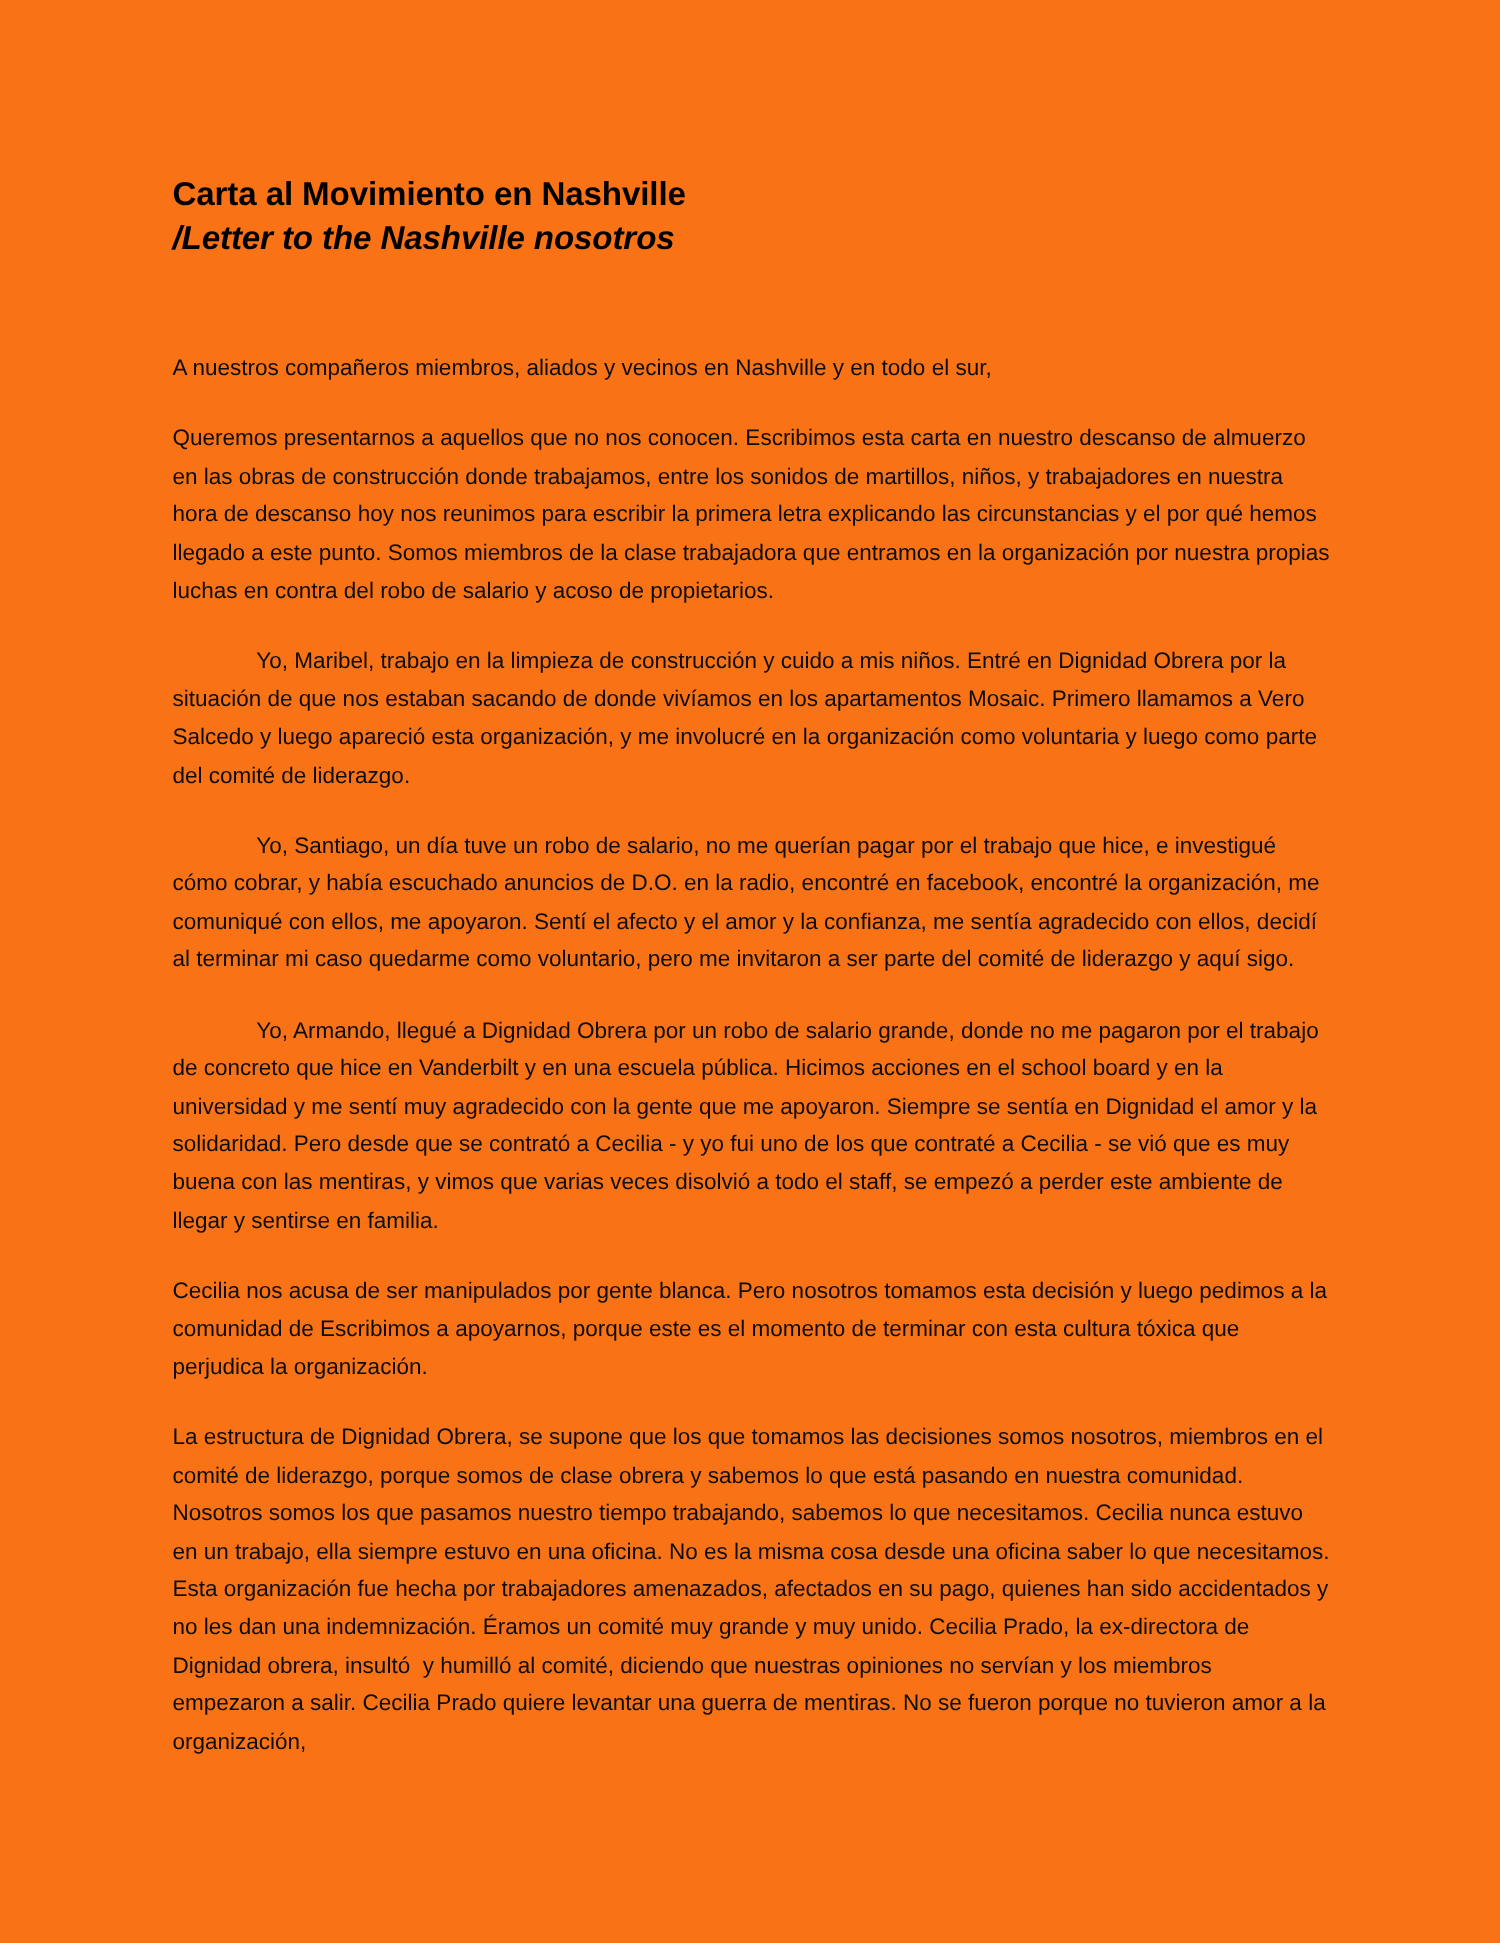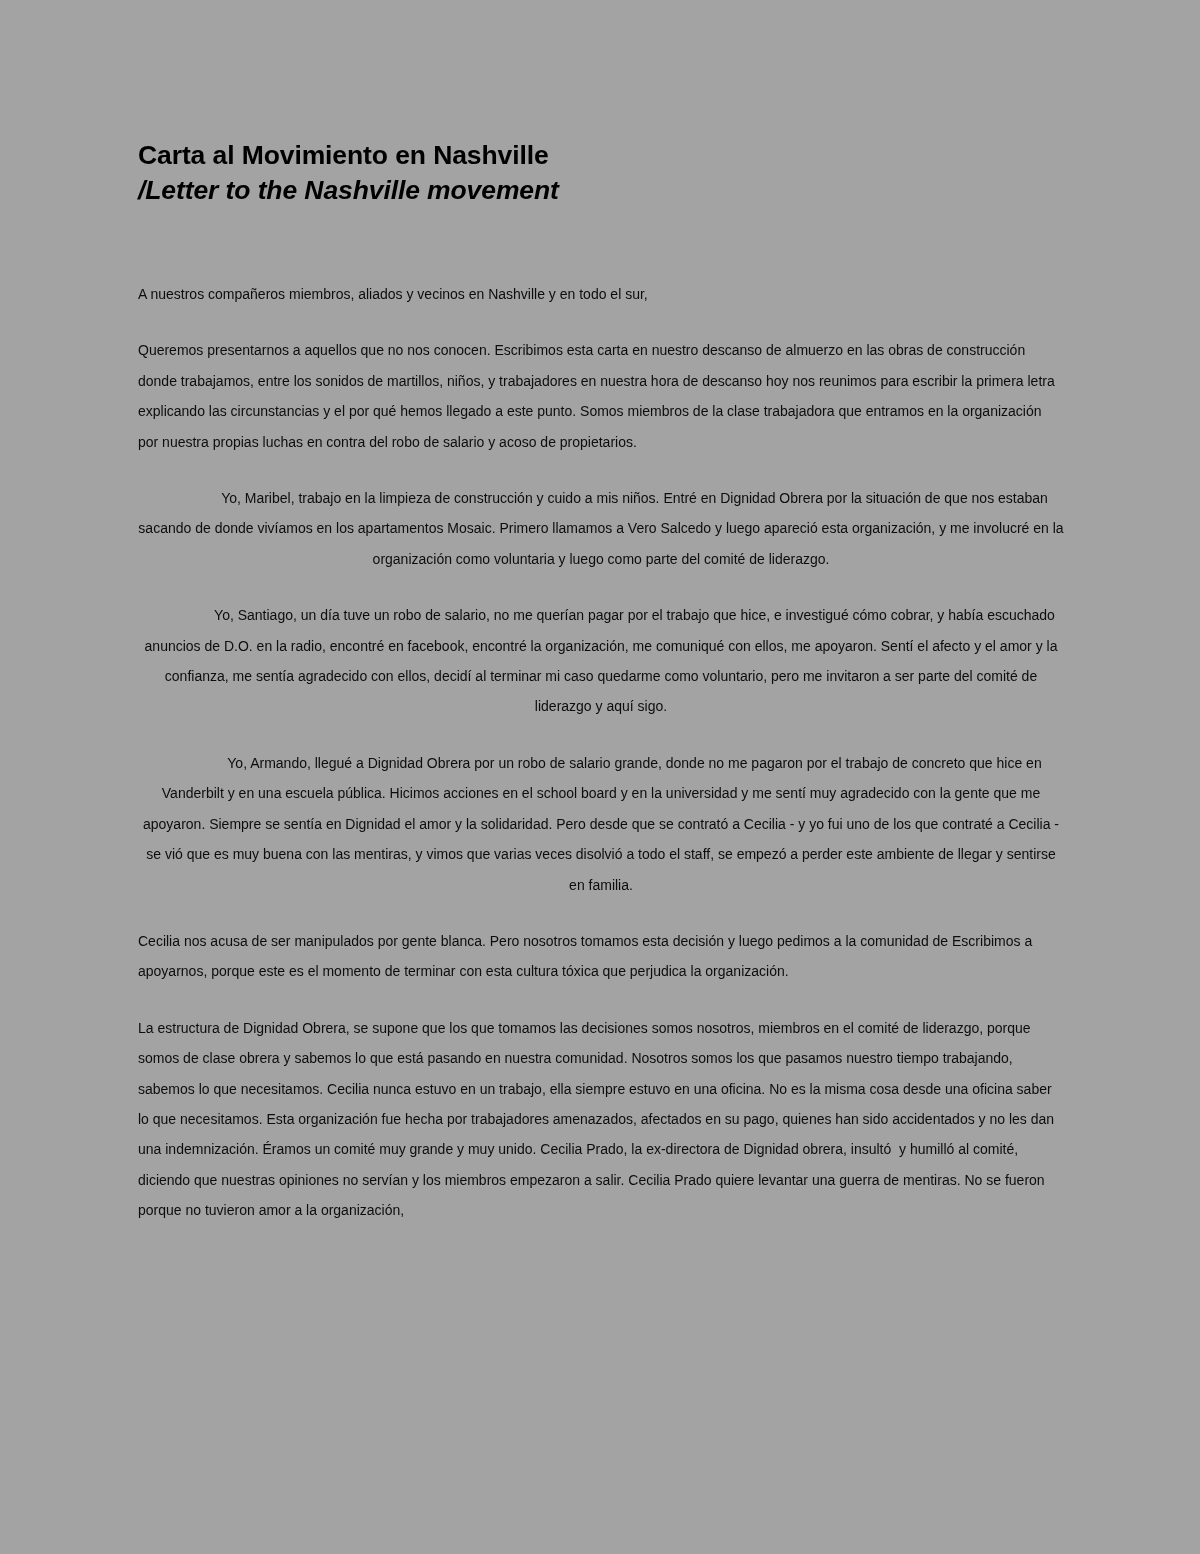--- a/index.html
+++ b/index.html
@@ -10,21 +10,21 @@
   }
   body {
     font-family: "Liberation Sans", sans-serif;
     color: #000000;
     -webkit-font-smoothing: antialiased;
   }
   .page {
     position: relative;
     width: 1200px;
     height: 1554px;
-    background: #a3a3a3;
+    background: #f97316;
     overflow: hidden;
     box-sizing: border-box;
   }
   .content {
     position: absolute;
     left: 138px;
     top: 138px;
     width: 926px;
   }
   .doc-title {
@@ -41,43 +41,42 @@
   }
   .doc-title .line2 {
     display: block;
     font-style: italic;
   }
   .title-gap {
     height: 71px;
   }
   p.para {
     margin: 0 0 26px 0;
-    font-size: 14px;
+    font-size: 18px;
     line-height: 30.4px;
     color: #0d0d0d;
     text-align: left;
     white-space: pre-wrap;
   }
   p.para.indented {
     text-indent: 67px;
-    text-align: center;
   }
   p.para.last {
     margin-bottom: 0;
   }
 </style>
 </head>
 <body>
 
 <div class="page">
   <div class="content">
 
     <h1 class="doc-title">
       <span class="line1">Carta al Movimiento en Nashville</span>
-      <span class="line2">/Letter to the Nashville movement</span>
+      <span class="line2">/Letter to the Nashville nosotros</span>
     </h1>
 
     <div class="title-gap"></div>
 
     <div id="paragraphs">
         <p class="para">A nuestros compañeros miembros, aliados y vecinos en Nashville y en todo el sur,</p>
         <p class="para">Queremos presentarnos a aquellos que no nos conocen. Escribimos esta carta en nuestro descanso de almuerzo en las obras de construcción donde trabajamos, entre los sonidos de martillos, niños, y trabajadores en nuestra hora de descanso hoy nos reunimos para escribir la primera letra explicando las circunstancias y el por qué hemos llegado a este punto. Somos miembros de la clase trabajadora que entramos en la organización por nuestra propias luchas en contra del robo de salario y acoso de propietarios.</p>
         <p class="para indented">Yo, Maribel, trabajo en la limpieza de construcción y cuido a mis niños. Entré en Dignidad Obrera por la situación de que nos estaban sacando de donde vivíamos en los apartamentos Mosaic. Primero llamamos a Vero Salcedo y luego apareció esta organización, y me involucré en la organización como voluntaria y luego como parte del comité de liderazgo.</p>
         <p class="para indented">Yo, Santiago, un día tuve un robo de salario, no me querían pagar por el trabajo que hice, e investigué cómo cobrar, y había escuchado anuncios de D.O. en la radio, encontré en facebook, encontré la organización, me comuniqué con ellos, me apoyaron. Sentí el afecto y el amor y la confianza, me sentía agradecido con ellos, decidí al terminar mi caso quedarme como voluntario, pero me invitaron a ser parte del comité de liderazgo y aquí sigo.</p>
         <p class="para indented">Yo, Armando, llegué a Dignidad Obrera por un robo de salario grande, donde no me pagaron por el trabajo de concreto que hice en Vanderbilt y en una escuela pública. Hicimos acciones en el school board y en la universidad y me sentí muy agradecido con la gente que me apoyaron. Siempre se sentía en Dignidad el amor y la solidaridad. Pero desde que se contrató a Cecilia - y yo fui uno de los que contraté a Cecilia - se vió que es muy buena con las mentiras, y vimos que varias veces disolvió a todo el staff, se empezó a perder este ambiente de llegar y sentirse en familia.</p>

